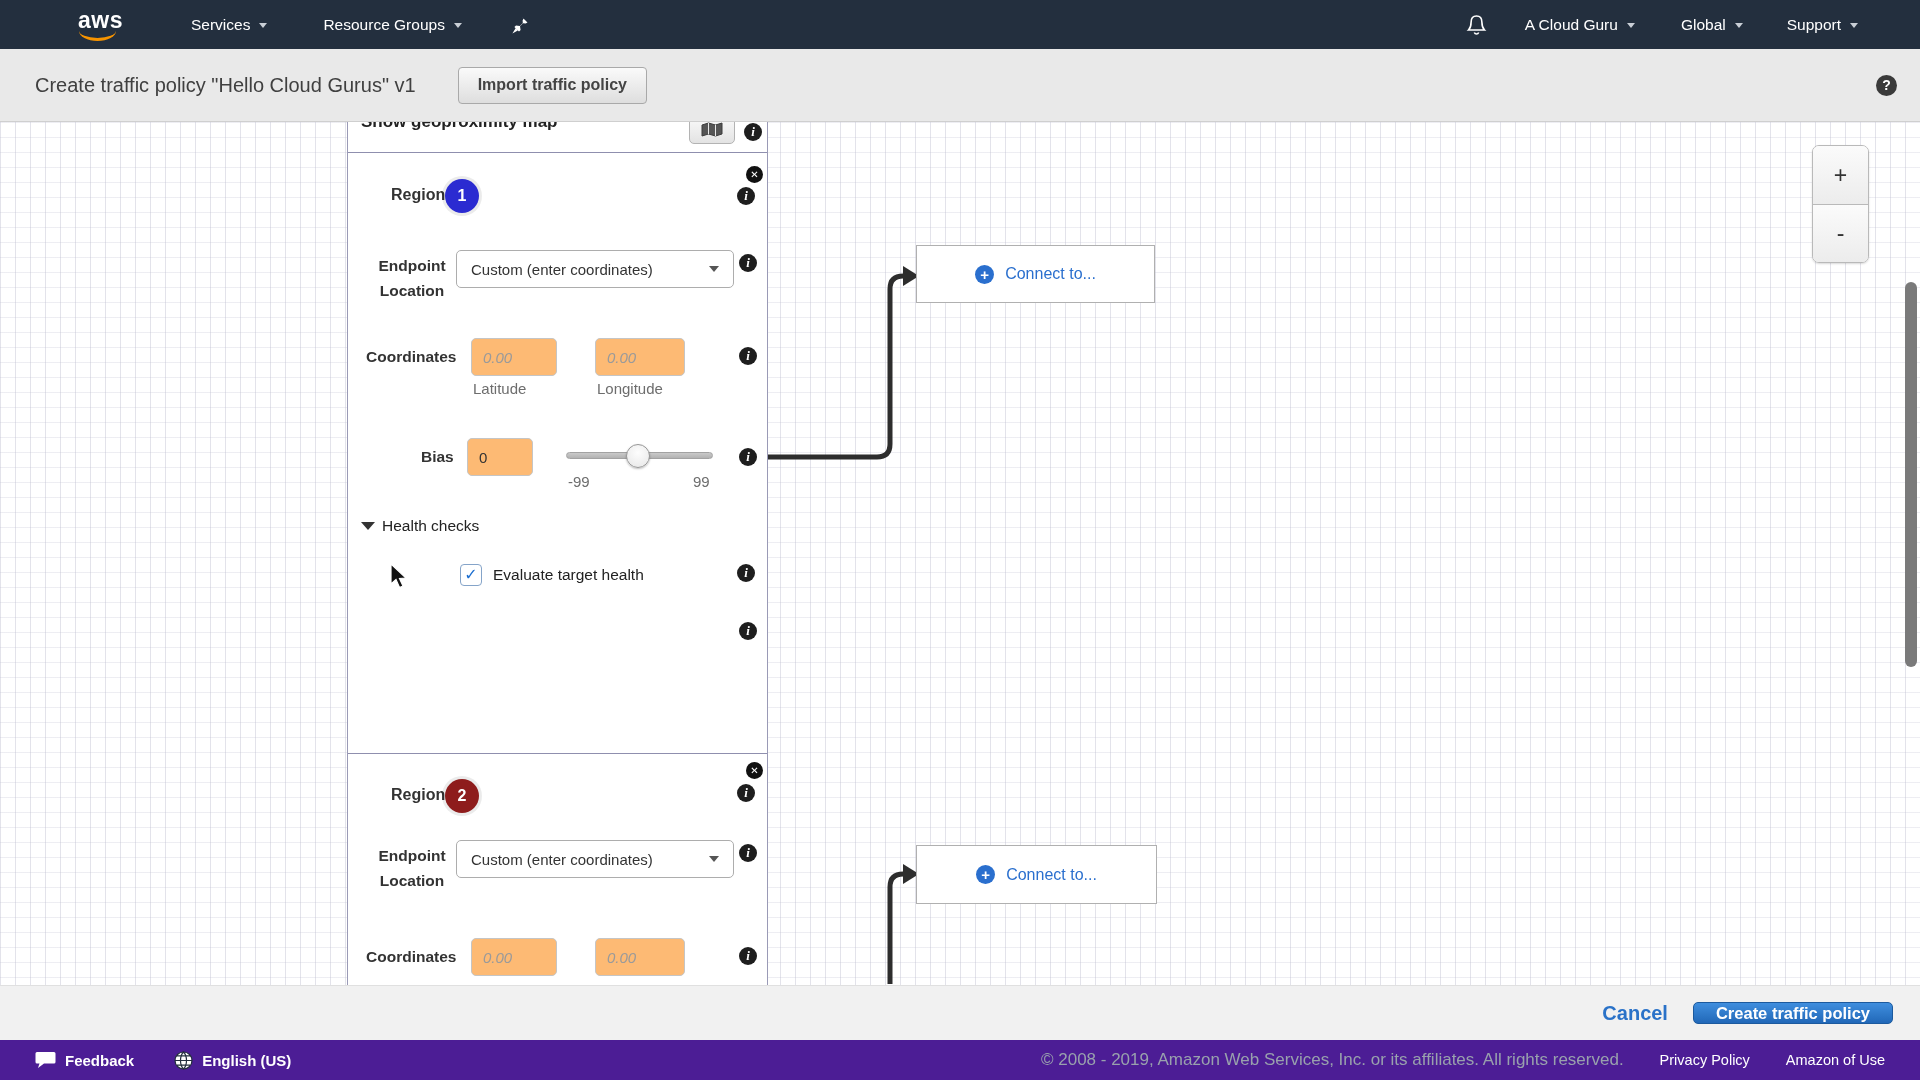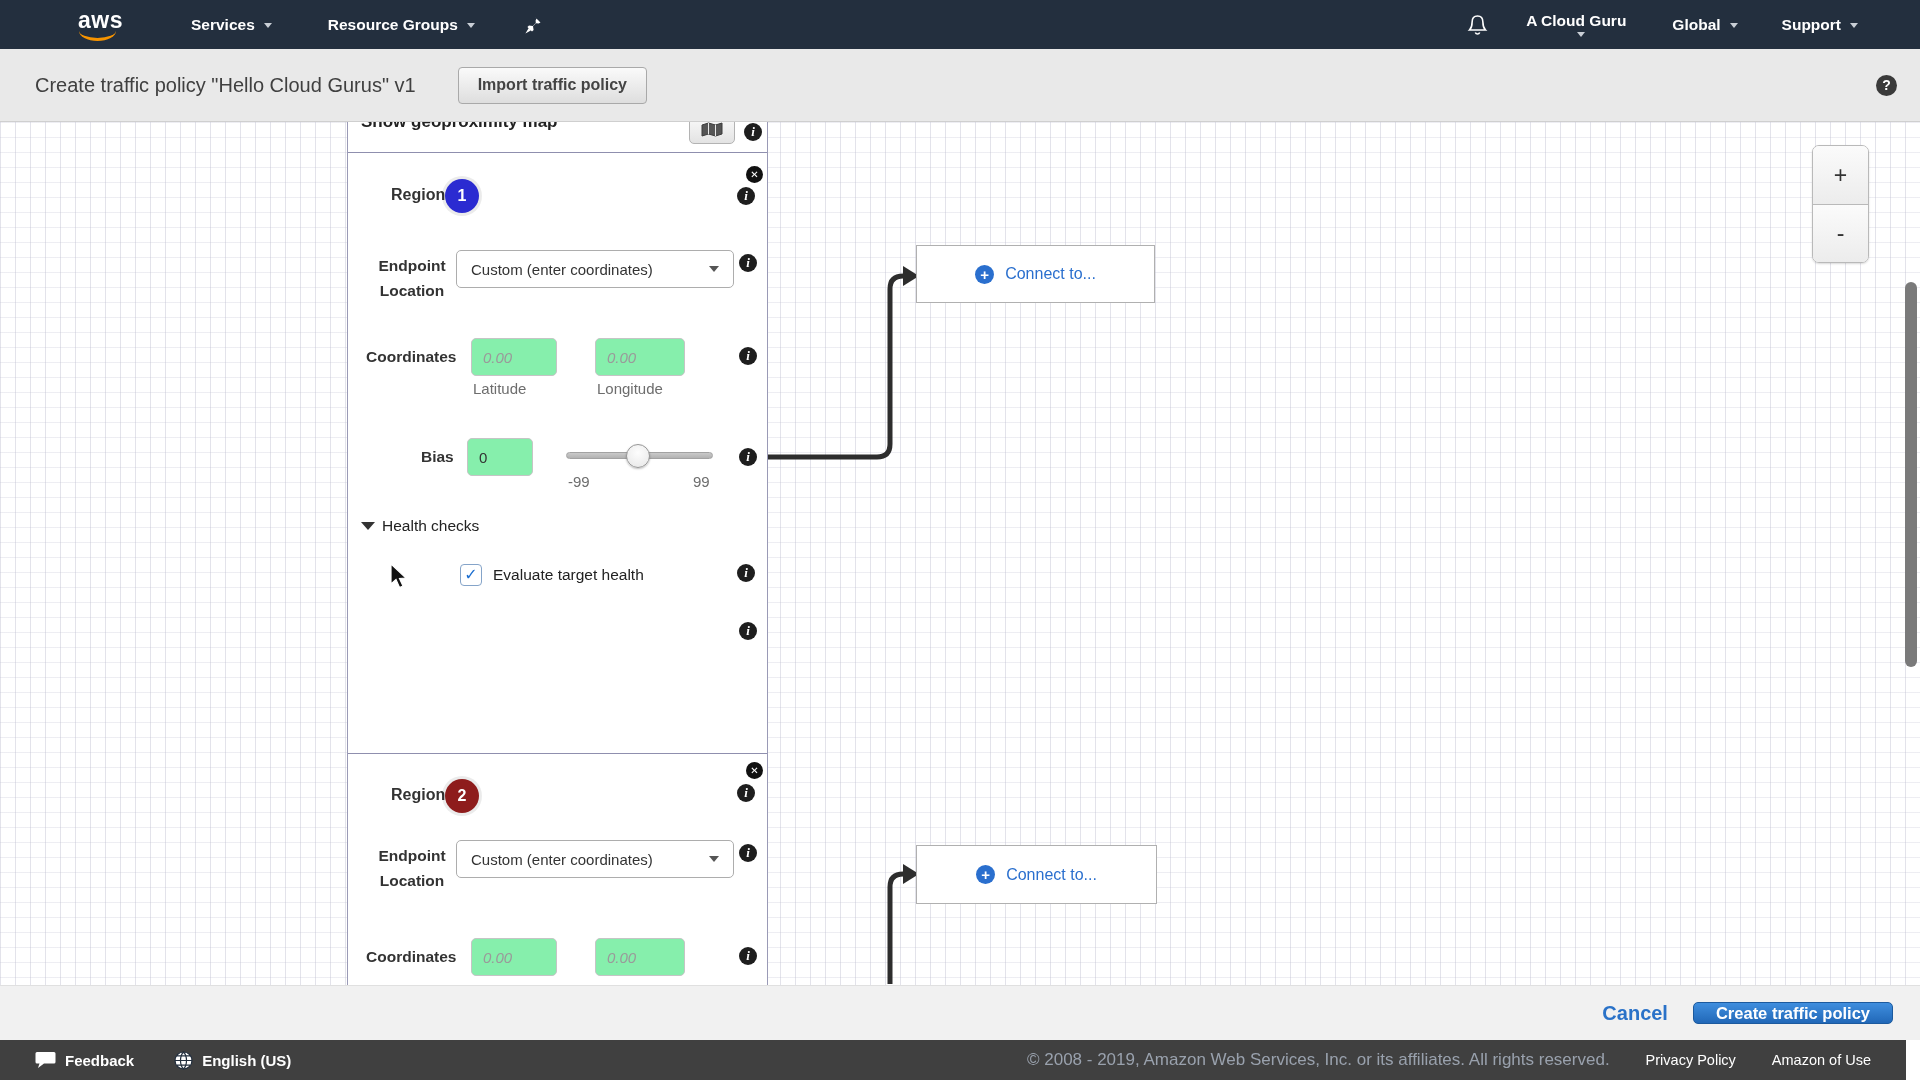--- a/index.html
+++ b/index.html
@@ -5,21 +5,21 @@
   * { margin:0; padding:0; box-sizing:border-box; }
   body { font-family:"Liberation Sans","DejaVu Sans",sans-serif; background:#888; }
   .screen { position:relative; width:1920px; height:1080px; overflow:hidden; background:#fff; }
 
   
   .topnav { position:absolute; top:0; left:0; right:0; height:49px; background:#232f3e;
             display:flex; align-items:center; color:#fff; z-index:6; padding:0 62px 0 78px; }
   .logo { position:relative; font-weight:bold; font-size:23px; letter-spacing:.5px; margin-bottom:8px; cursor:pointer; }
   .logo .smile { position:absolute; left:1px; bottom:-7px; width:37px; height:12px;
                  border-bottom:3px solid #f79400; border-radius:0 0 55% 55% / 0 0 95% 95%; }
-  .navitem { display:flex; align-items:center; font-size:15.5px; font-weight:bold; cursor:pointer; }
+  .navitem { display:flex; align-items:center; font-size:15.5px; font-weight:normal; cursor:pointer; }
   .caret { display:inline-block; width:0; height:0; border-left:4.5px solid transparent;
            border-right:4.5px solid transparent; border-top:5px solid #c9cfd6; margin-left:9px; margin-top:2px; }
   .nav-right { margin-left:auto; display:flex; align-items:center; }
 
   
   .headerbar { position:absolute; top:49px; left:0; right:0; height:73px; background:#e9e9e9;
                border-bottom:1px solid #cfcfcf; z-index:5; display:flex; align-items:center; }
   .page-title { font-size:20px; color:#404040; margin-left:35px; }
   .btn-gray { margin-left:42px; height:37px; padding:0 19px; font-size:16px; font-weight:bold; color:#444;
               background:linear-gradient(#fafafa,#dedede); border:1px solid #a9a9a9; border-radius:4px; cursor:pointer;
@@ -51,21 +51,21 @@
   .flabel { position:absolute; font-size:16px; font-weight:bold; color:#333; white-space:nowrap; }
   .badge { position:absolute; width:34px; height:34px; border-radius:50%; color:#fff; font-weight:bold;
            font-size:16px; text-align:center; line-height:34px; box-shadow:0 0 0 3px rgba(0,0,0,0.08); cursor:pointer; }
   .badge-r1 { background:#2b2bd1; }
   .badge-r2 { background:#8e1c1c; }
   .dropdown { position:absolute; height:38px; background:#fff; border:1px solid #adadad; border-radius:5px;
               display:flex; align-items:center; padding:0 14px; font-size:15px; color:#333; cursor:pointer; }
   .dropdown .dcaret { margin-left:auto; width:0; height:0; border-left:5px solid transparent;
                       border-right:5px solid transparent; border-top:6px solid #555; }
   .tinput { position:absolute; height:38px; border:1px solid #c5c5c5; border-radius:5px; padding:0 11px;
-            font-size:15px; color:#333; font-family:inherit; background:#86efac; }
+            font-size:15px; color:#333; font-family:inherit; background:#fdba74; }
   .tinput::placeholder { font-style:italic; color:#9a9a9a; }
   .caption { position:absolute; font-size:15px; color:#6d6d6d; }
   .slider-track { position:absolute; width:147px; height:7px; border-radius:4px;
                   background:linear-gradient(#c9c9c9,#b2b2b2); border:1px solid #a2a2a2; }
   .slider-handle { position:absolute; width:24px; height:24px; border-radius:50%;
                    background:radial-gradient(circle at 50% 35%, #fdfdfd, #e6e6e6); border:1px solid #979797;
                    box-shadow:0 1px 2px rgba(0,0,0,.25); cursor:grab; }
   .tri-down { position:absolute; width:0; height:0; border-left:7px solid transparent;
               border-right:7px solid transparent; border-top:8px solid #333; cursor:pointer; }
   .plain-label { position:absolute; font-size:15.5px; color:#222; white-space:nowrap; }
@@ -90,21 +90,21 @@
 
   
   .bottombar { position:absolute; left:0; right:0; top:985px; height:55px; background:#f1f1f1;
                border-top:1px solid #e0e0e0; display:flex; align-items:center; justify-content:flex-end;
                padding-right:27px; z-index:6; }
   .cancel-link { color:#2a72c8; font-size:20px; font-weight:bold; margin-right:25px; cursor:pointer; }
   .btn-primary { height:22px; padding:0 22px; background:linear-gradient(#3f8ede,#2168b8); border:1px solid #1c5a9e;
                  border-radius:5px; color:#fff; font-size:16.5px; font-weight:bold; cursor:pointer; font-family:inherit; }
 
   
-  .footer { position:absolute; left:0; right:14px; top:1040px; height:40px; background:#404040; display:flex;
+  .footer { position:absolute; left:0; right:0; top:1040px; height:40px; background:#4c1d95; display:flex;
             align-items:center; color:#fff; padding:0 35px; z-index:6; }
   .footitem { display:flex; align-items:center; gap:9px; font-size:15px; font-weight:bold; cursor:pointer; }
   .copyright { margin-left:auto; color:#99a1ad; font-size:17px; }
   .footlink { color:#fff; font-size:14.5px; margin-left:36px; cursor:pointer; }
 
   .cursor { position:absolute; z-index:50; pointer-events:none; }
 </style>
 </head>
 <body>
 
@@ -231,21 +231,21 @@
         <path d="M9.5 0.5 L15.5 6.5 L13.6 7.4 L11 7.2 L8 10.2 L8.6 14 L7 15.6 L3.6 12.2 L0.4 17.6 L5.8 14.4 L2.4 11 L4 9.4 L7.8 10 L10.8 7 L10.6 4.4 L11.5 2.5 Z" fill="#fff"></path>
       </svg>
     </div>
     <div class="nav-right">
       <div class="navitem">
         <svg width="21" height="24" viewBox="0 0 21 24">
           <path d="M10.5 3 C6.6 3 5.1 6 5.1 9.2 C5.1 13.4 3.6 15.9 2.5 17 L18.5 17 C17.4 15.9 15.9 13.4 15.9 9.2 C15.9 6 14.4 3 10.5 3 Z" fill="none" stroke="#fff" stroke-width="1.6"></path>
           <path d="M8.3 19.5 a2.4 2.4 0 0 0 4.4 0" fill="none" stroke="#fff" stroke-width="1.6"></path>
         </svg>
       </div>
-      <div class="navitem" style="margin-left:38px;flex-direction:column;">
+      <div class="navitem" style="margin-left:38px;">
         <span>A Cloud Guru</span>
         <span class="caret"></span>
       </div>
       <div class="navitem" style="margin-left:46px;">
         <span>Global</span>
         <span class="caret"></span>
       </div>
       <div class="navitem" style="margin-left:44px;">
         <span>Support</span>
         <span class="caret"></span>

